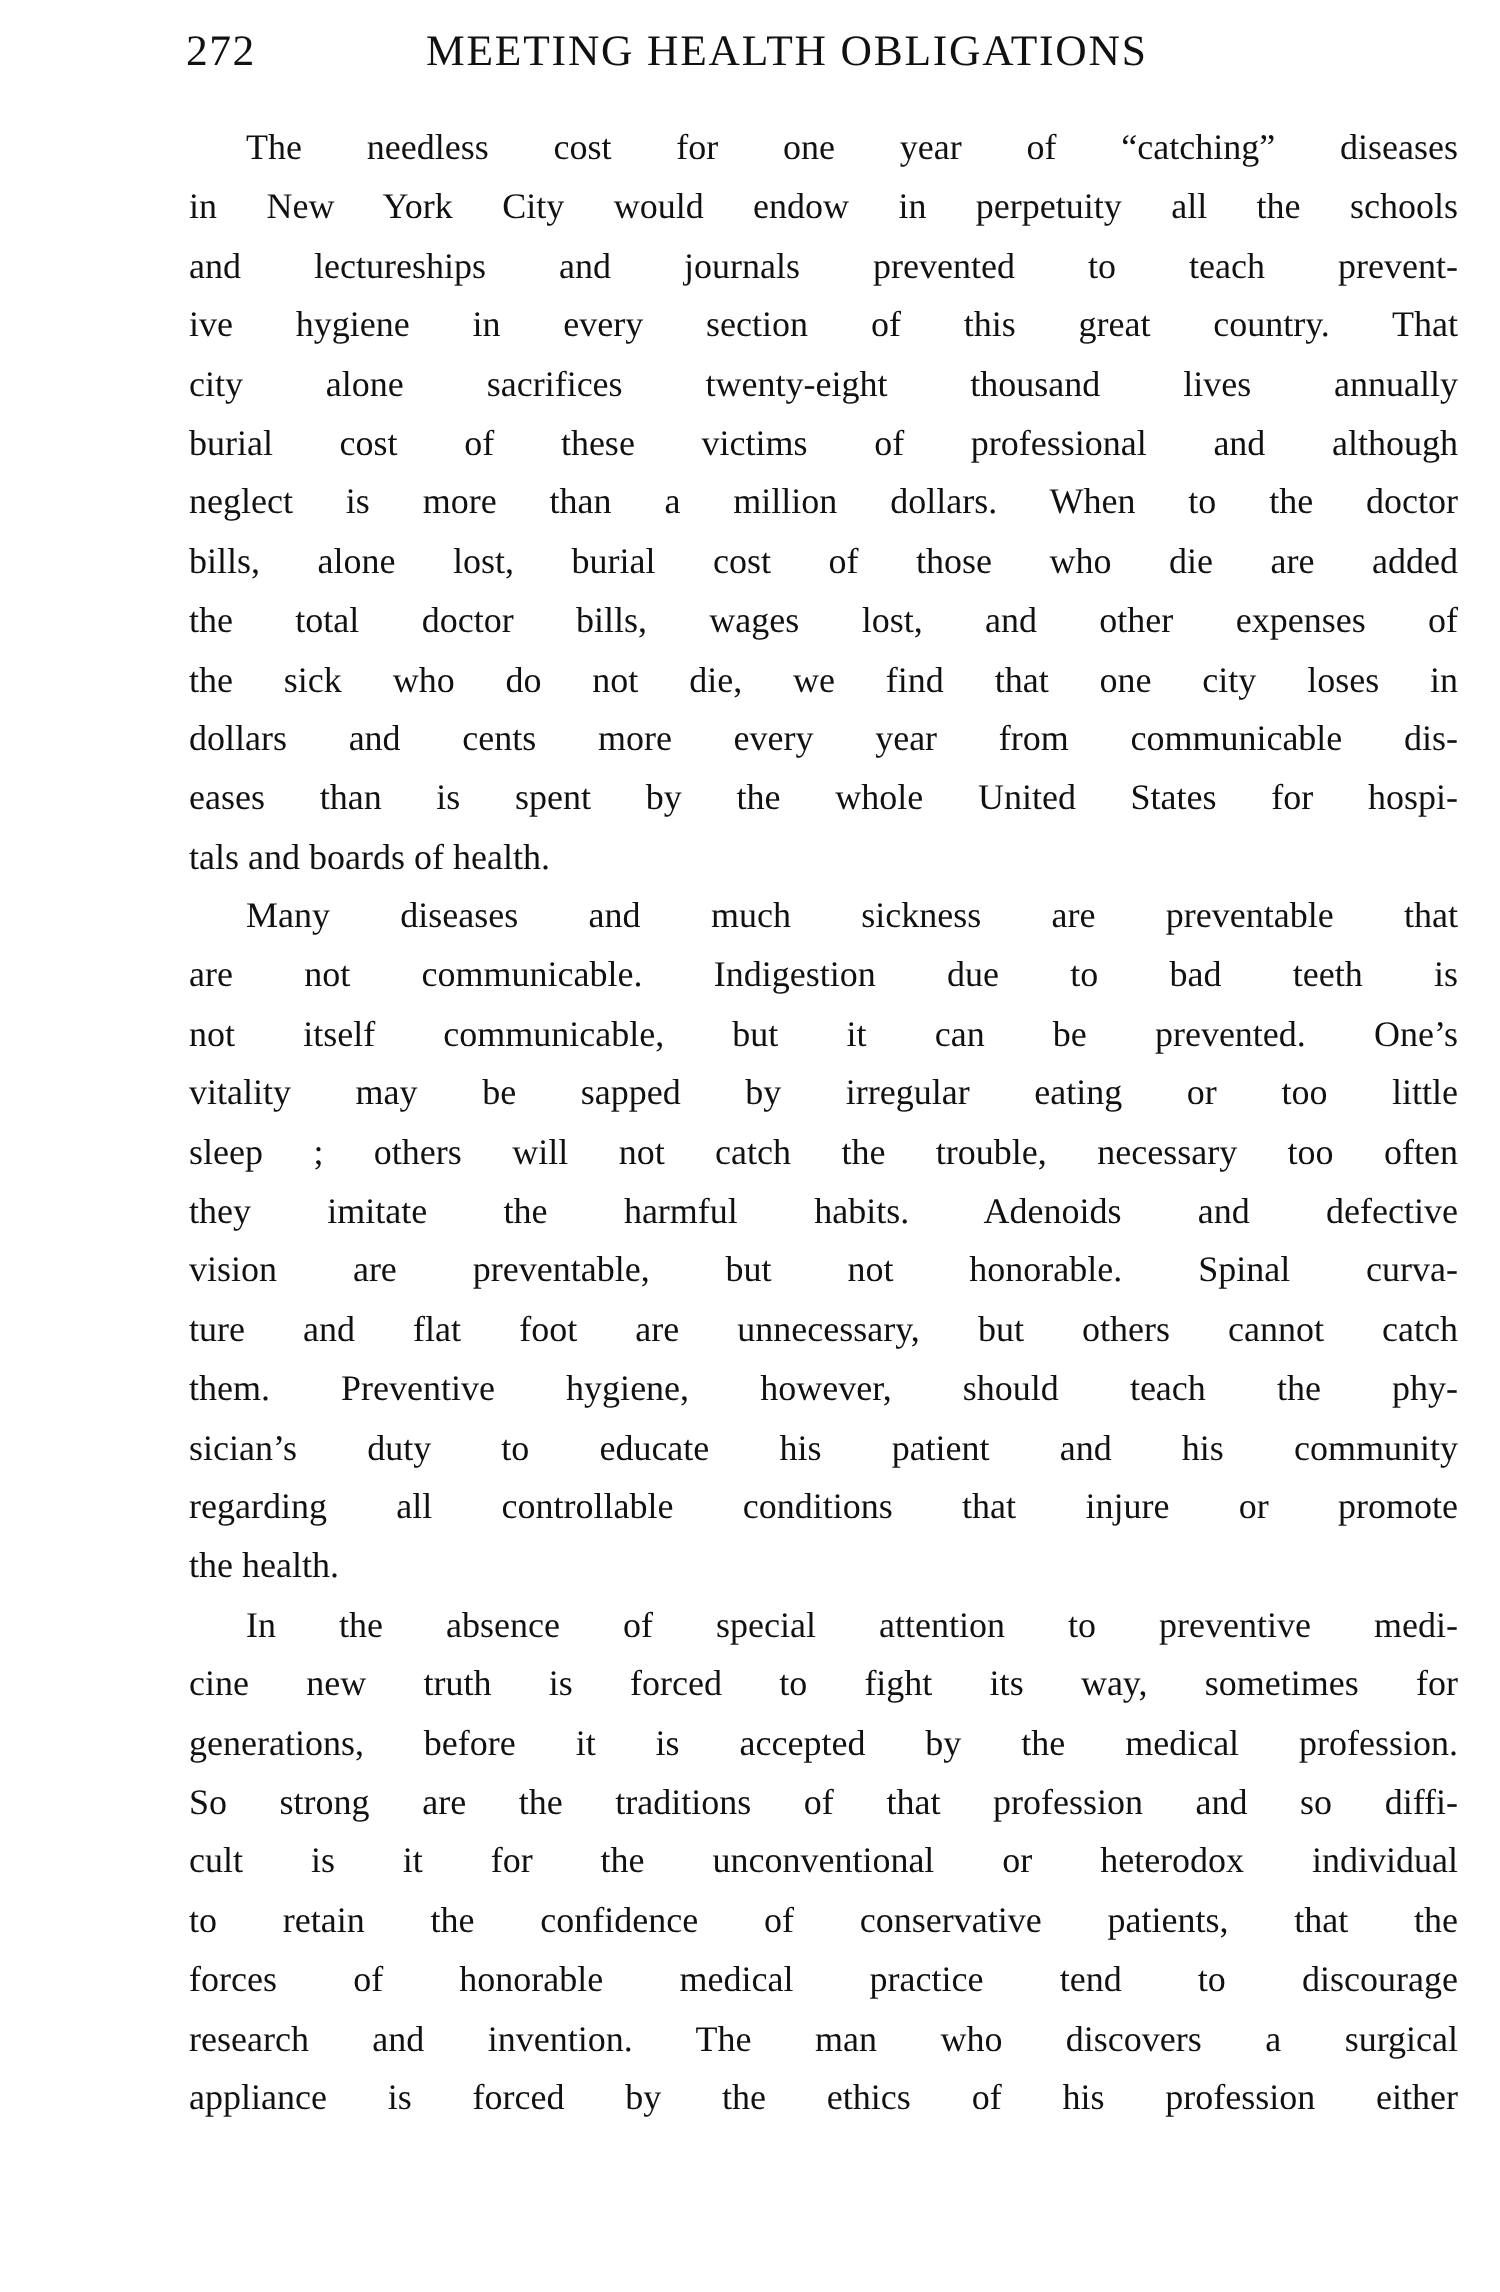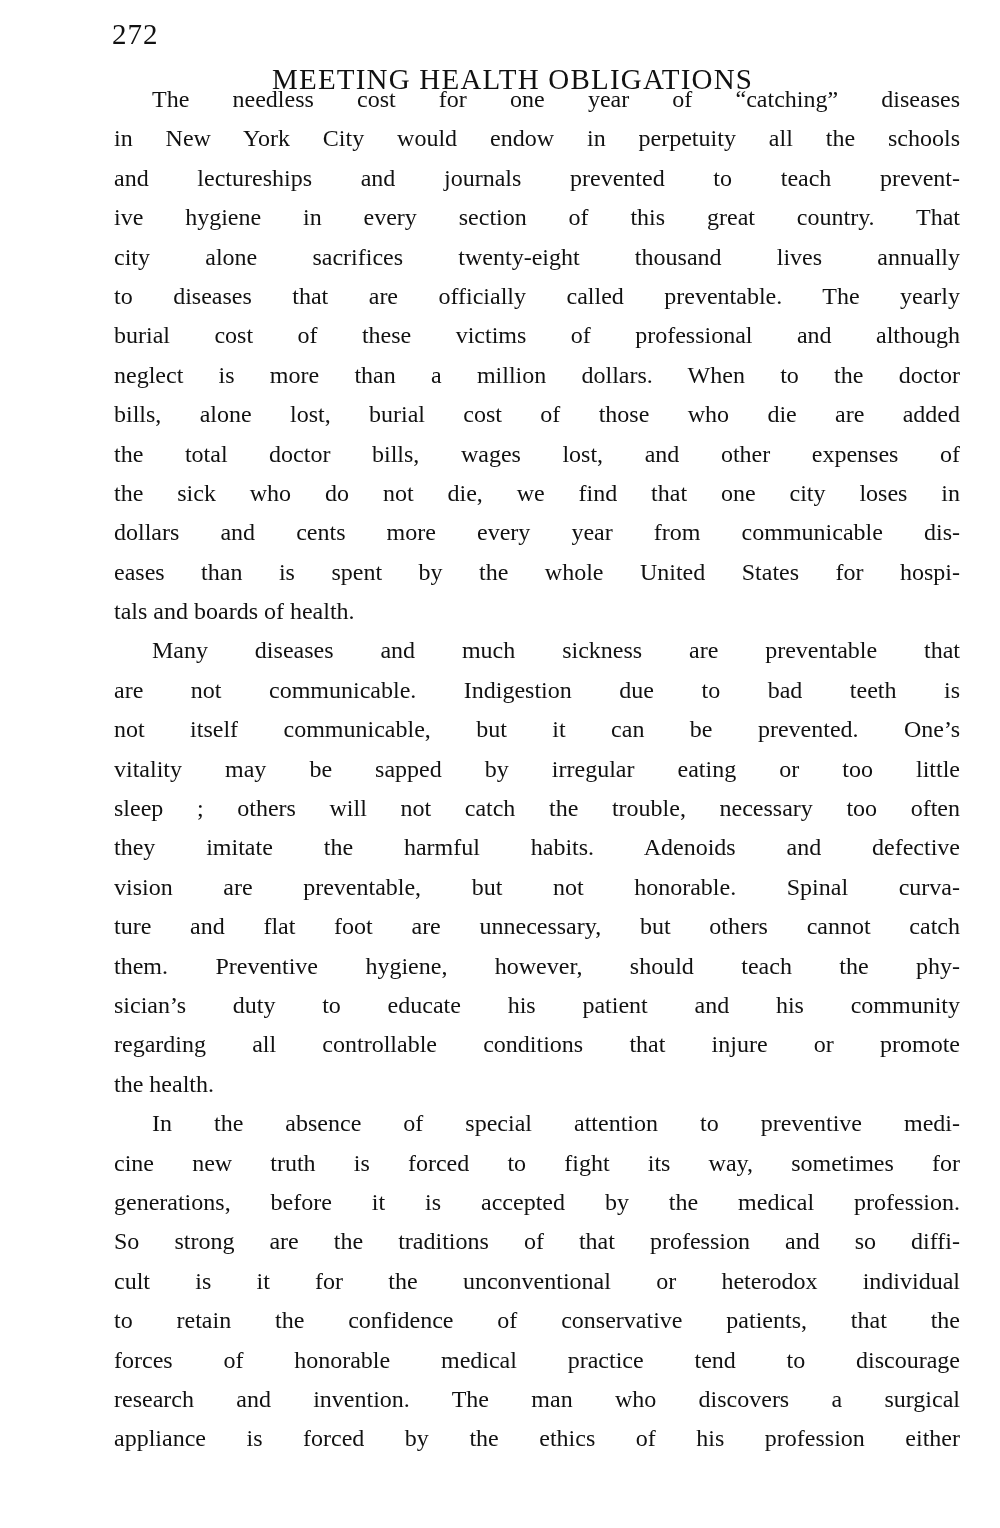--- a/index.html
+++ b/index.html
@@ -10,21 +10,21 @@
   body {
     width: 1000px;
     height: 1528px;
     position: relative;
     overflow: hidden;
     color: #111111;
     font-family: "Liberation Serif", "DejaVu Serif", serif;
   }
   .page {
     position: absolute;
-    left: 4px; top: 0;
+    left: 16px; top: 0;
     width: 856px;
     height: 1528px;
     font-family: Liberation Serif, serif;
   }
   .running-head {
     position: absolute;
     top: 14px;
     left: 108px;
     width: 850px;
     height: 40px;
@@ -36,21 +36,20 @@
     left: 0;
     top: 0;
     font-size: 29px;
     letter-spacing: 1px;
   }
   .header-title {
     position: absolute;
     left: 160px;
     top: 0;
     letter-spacing: 1.2px;
-    margin-top: 45px;
   }
   .body-text {
     position: absolute;
     top: 80px;
     left: 110px;
     width: 846px;
   }
   .line {
     display: block;
     height: 39.4px;
@@ -78,21 +77,20 @@
   </div>
 
   <div class="body-text">
 
     <div class="paragraph">
       <span class="line indent">The needless cost for one year of “catching” diseases</span>
       <span class="line">in New York City would endow in perpetuity all the schools</span>
       <span class="line">and lectureships and journals prevented to teach prevent-</span>
       <span class="line">ive hygiene in every section of this great country. That</span>
       <span class="line">city alone sacrifices twenty-eight thousand lives annually</span>
-      <span class="line">to diseases that are officially called preventable. The yearly</span>
       <span class="line">burial cost of these victims of professional and although</span>
       <span class="line">neglect is more than a million dollars. When to the doctor</span>
       <span class="line">bills, alone lost, burial cost of those who die are added</span>
       <span class="line">the total doctor bills, wages lost, and other expenses of</span>
       <span class="line">the sick who do not die, we find that one city loses in</span>
       <span class="line">dollars and cents more every year from communicable dis-</span>
       <span class="line">eases than is spent by the whole United States for hospi-</span>
       <span class="line last">tals and boards of health.</span>
     </div>
 

